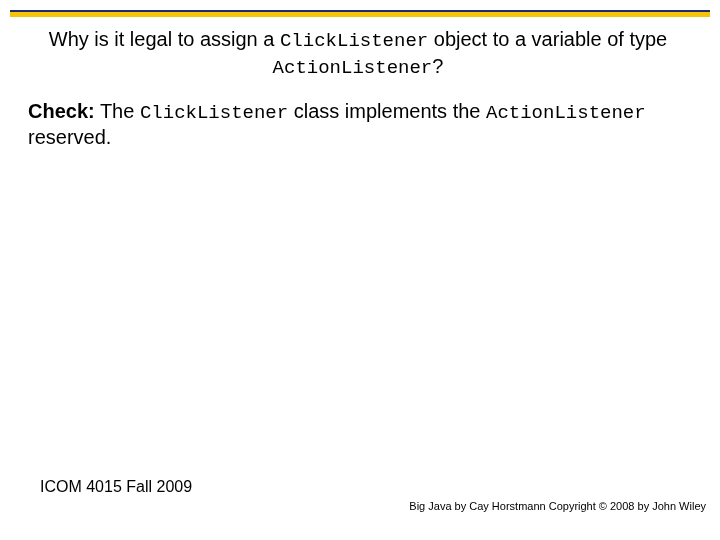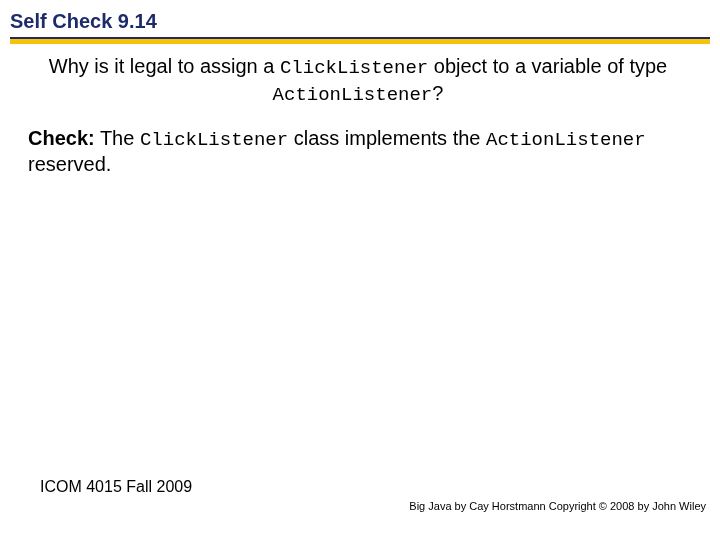--- a/index.html
+++ b/index.html
@@ -71,21 +71,20 @@
     max-width: 320px;
     line-height: 1.25;
   }
 </style>
 </head>
 <body>
 
 <div class="slide">
 
   <div class="title-block">
-    <h1 class="title">Self Check 9.14</h1>
     <div class="rule-dark"></div>
     <div class="rule-gold"></div>
   </div>
 
   <div class="body">
 
     <div class="question">
       <span>Why is it legal to assign a </span><span class="code">ClickListener</span><span> object to a variable of type </span><span class="code">ActionListener</span><span>?</span>
     </div>
 

